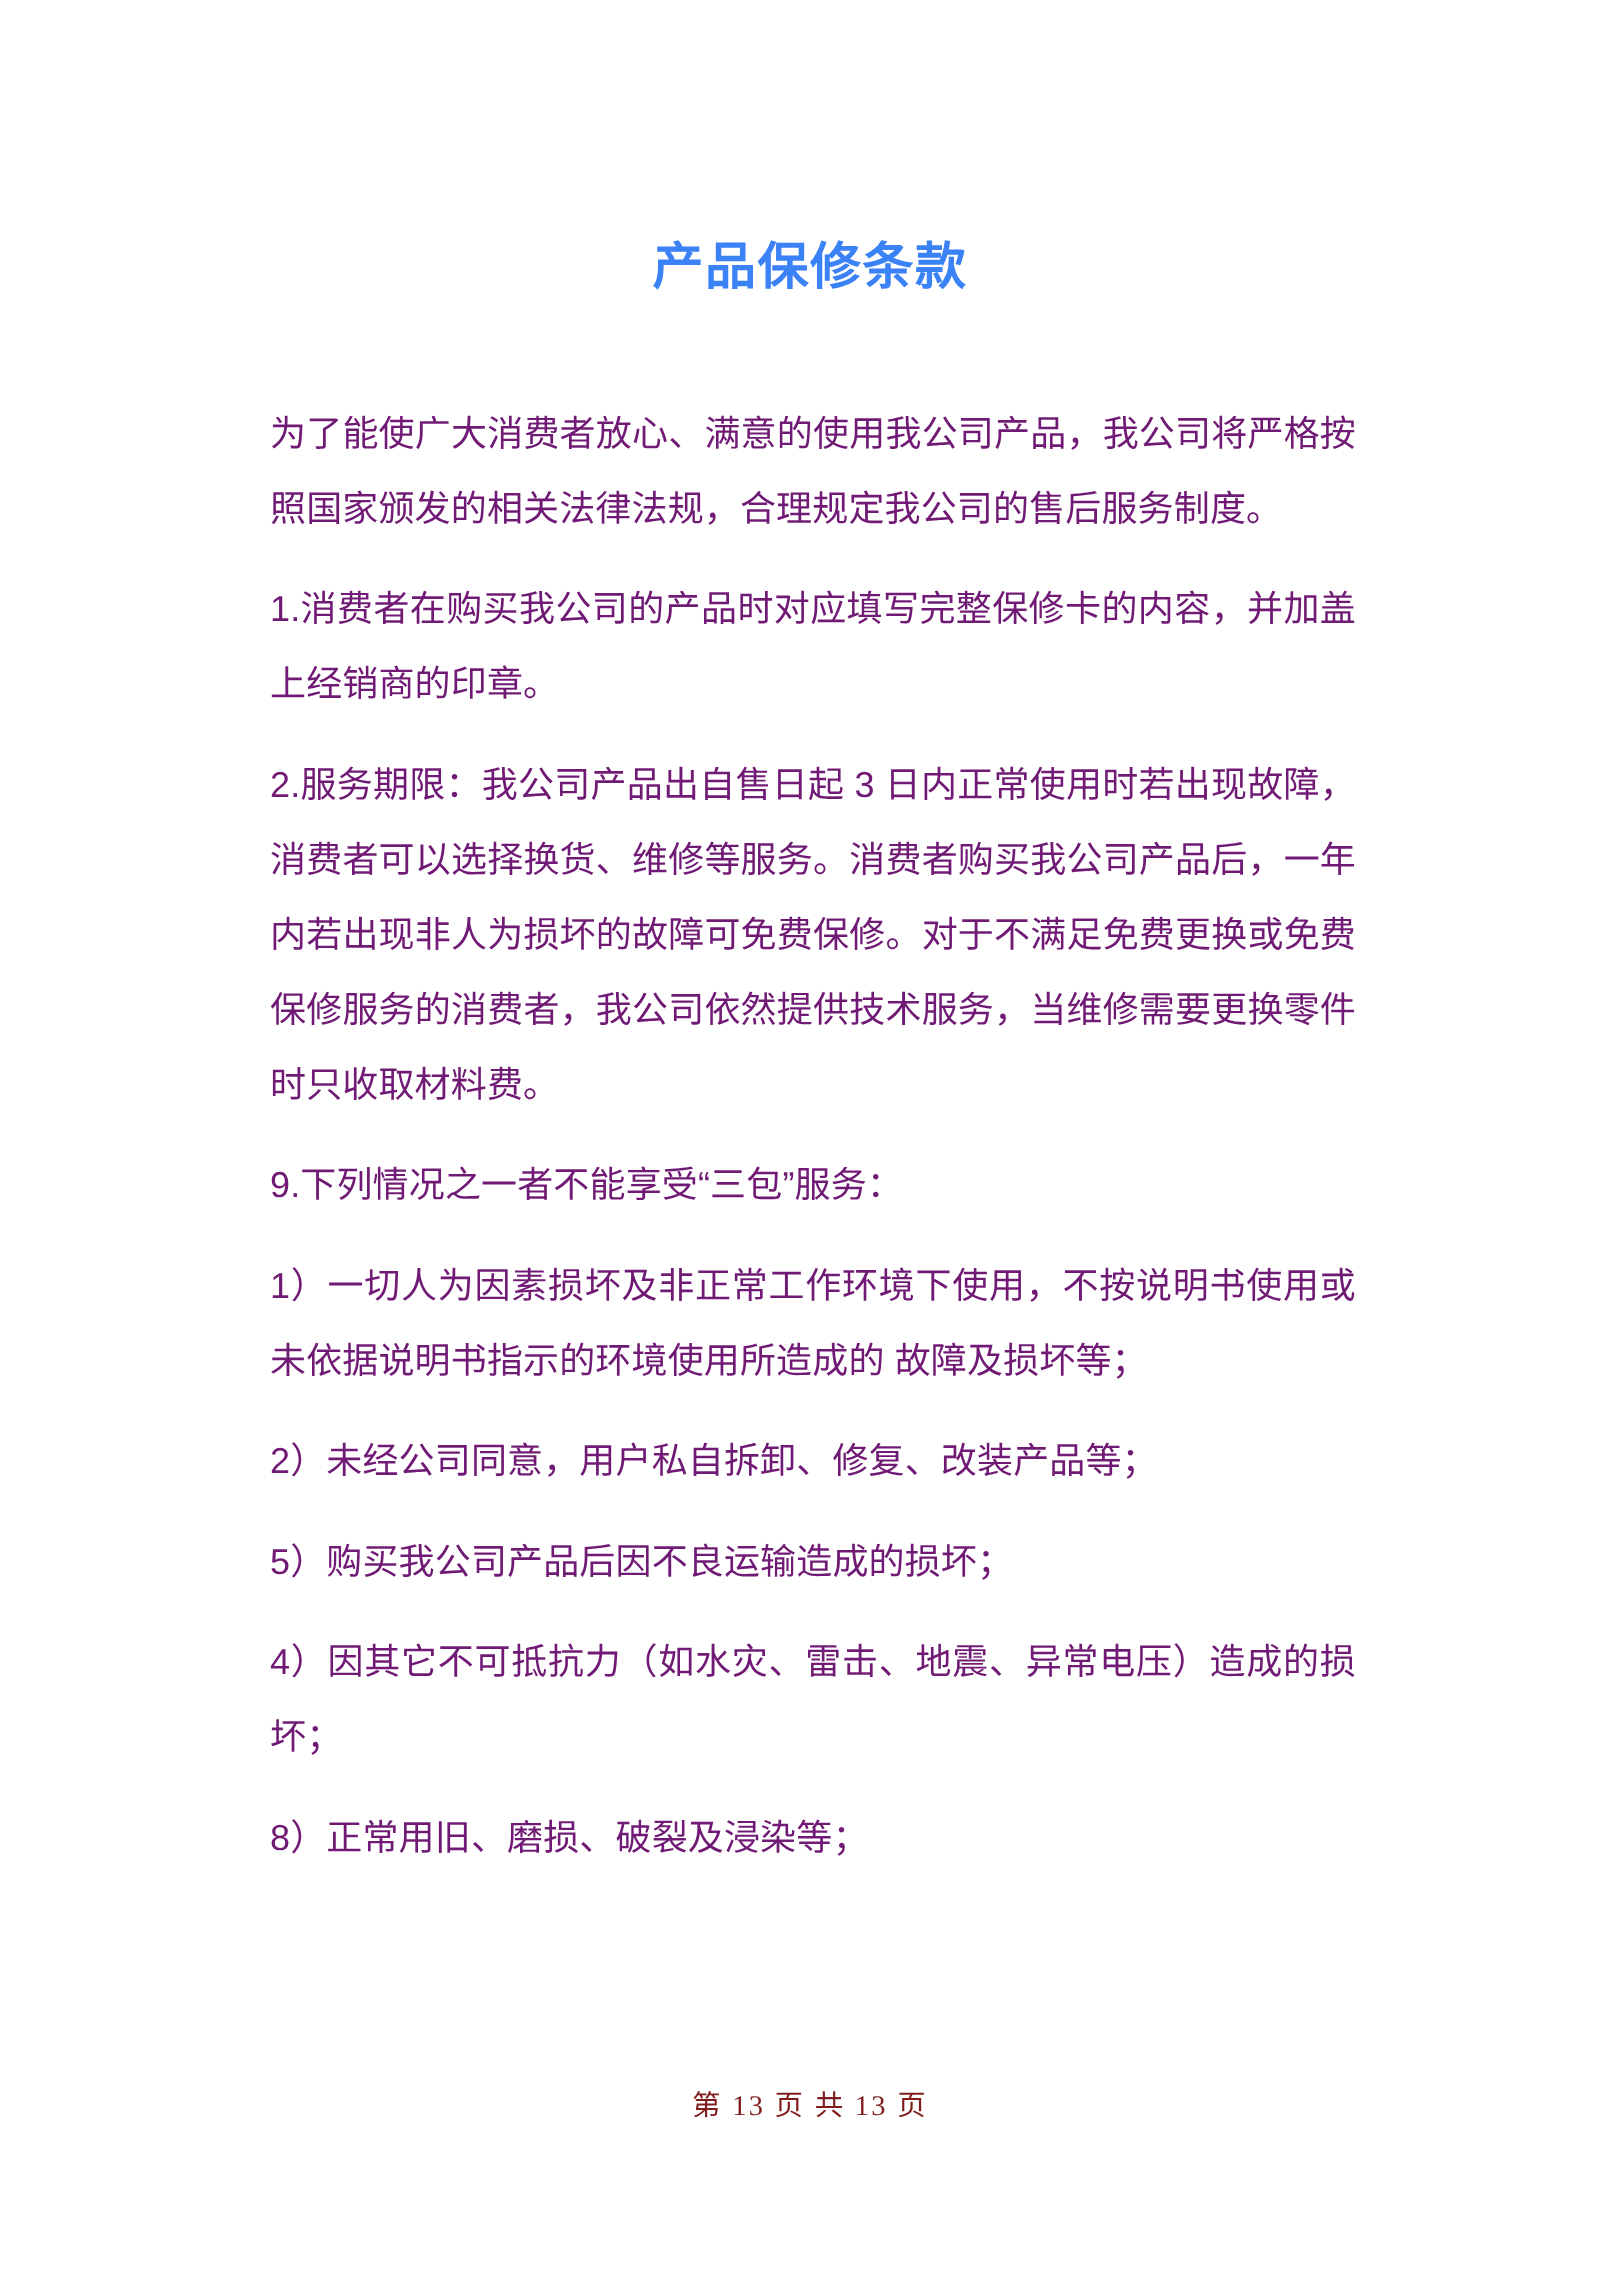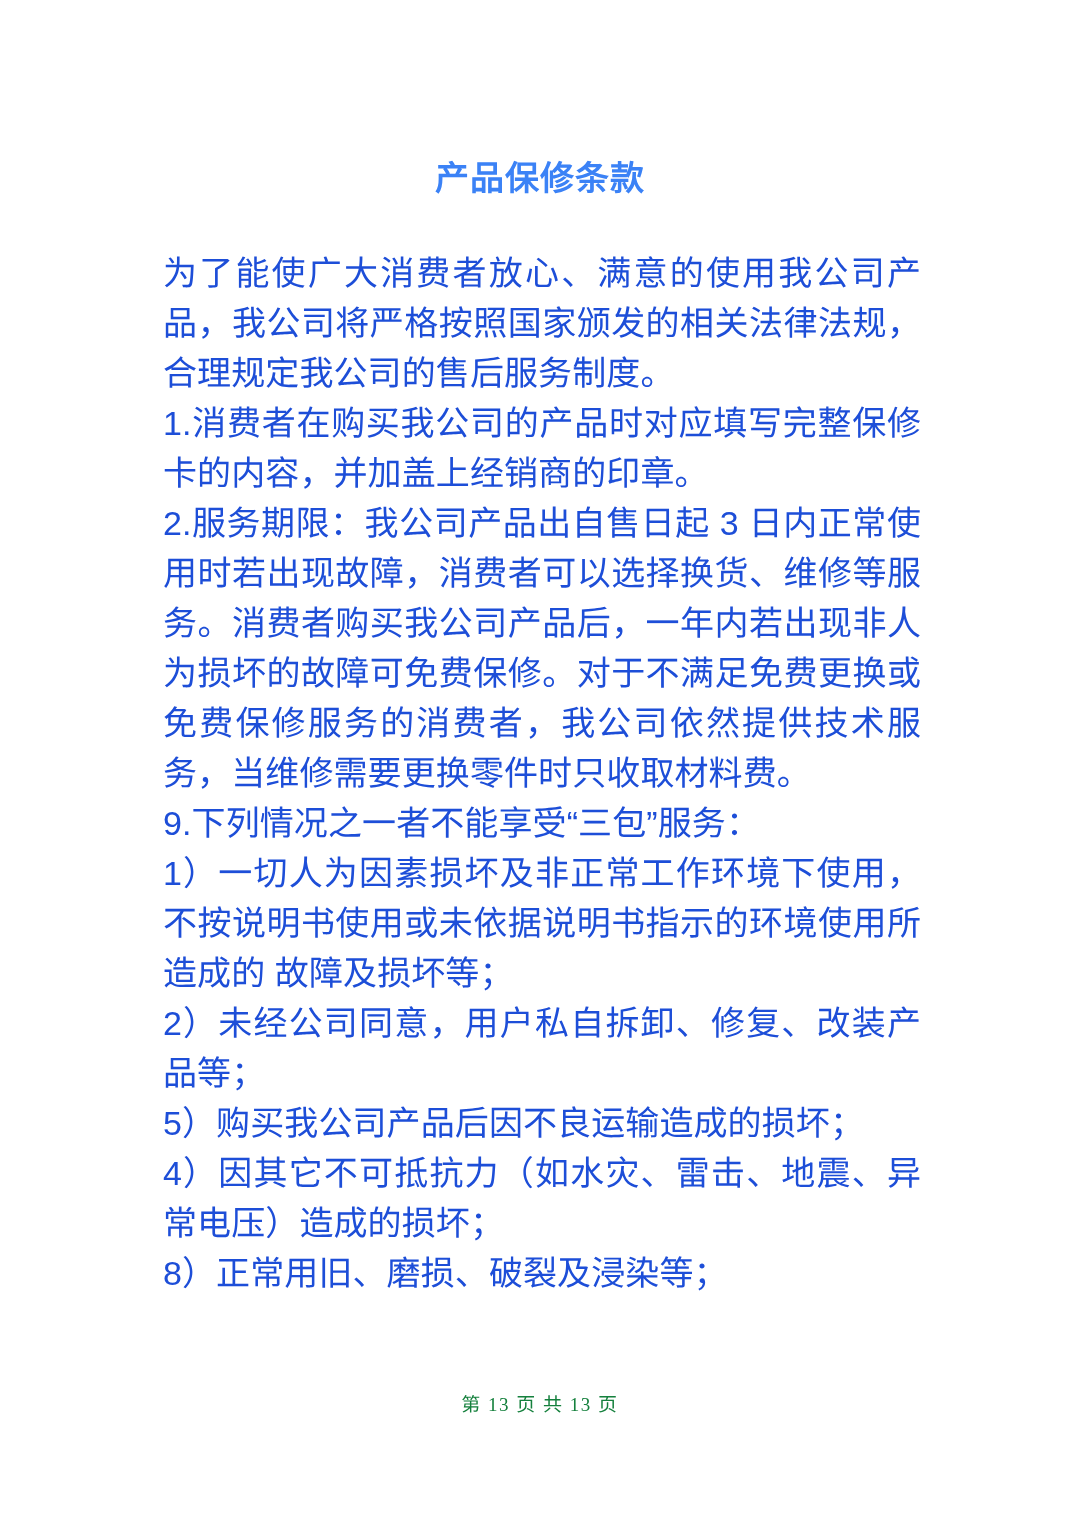--- a/index.html
+++ b/index.html
@@ -41,41 +41,41 @@
 
   
   .body-block {
     position: absolute;
     top: 248px;
     left: 163px;
     width: 758px;
   }
 
   .para {
-    font-size: 34px;
+    font-size: 24px;
     line-height: 50px;
-    color: #1d4ed8;
+    color: #701a75;
     letter-spacing: 0.1px;
     text-align: justify;
     text-justify: inter-ideograph;
-    margin: 0;
+    margin: 17px;
     word-break: break-all;
   }
 
   
   .footer {
     position: absolute;
     top: 1392px;
     left: 0;
     width: 1080px;
     text-align: center;
     font-family: "Liberation Serif", "DejaVu Serif", serif;
     font-size: 19px;
     line-height: 26px;
-    color: #15803d;
+    color: #7f1d1d;
     letter-spacing: 1.5px;
     white-space: nowrap;
   }
 </style>
 </head>
 <body>
 
 <div class="page">
 
   <h1 class="doc-title">产品保修条款</h1>

